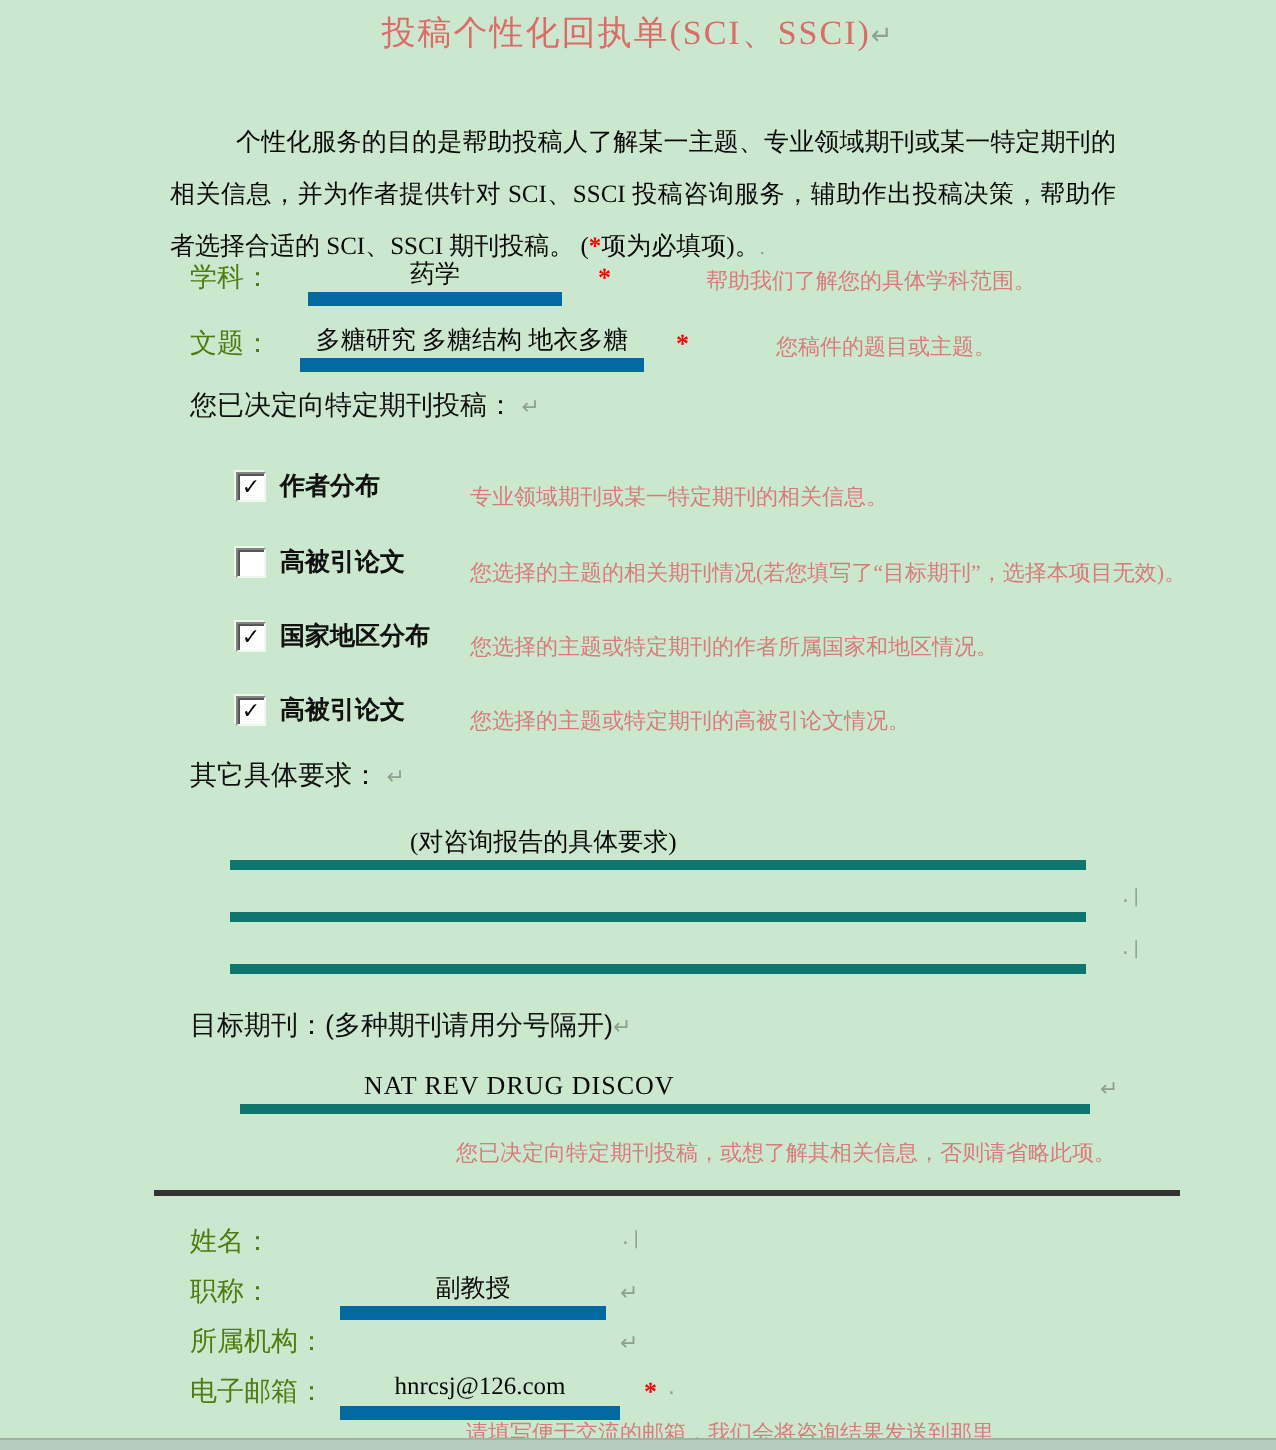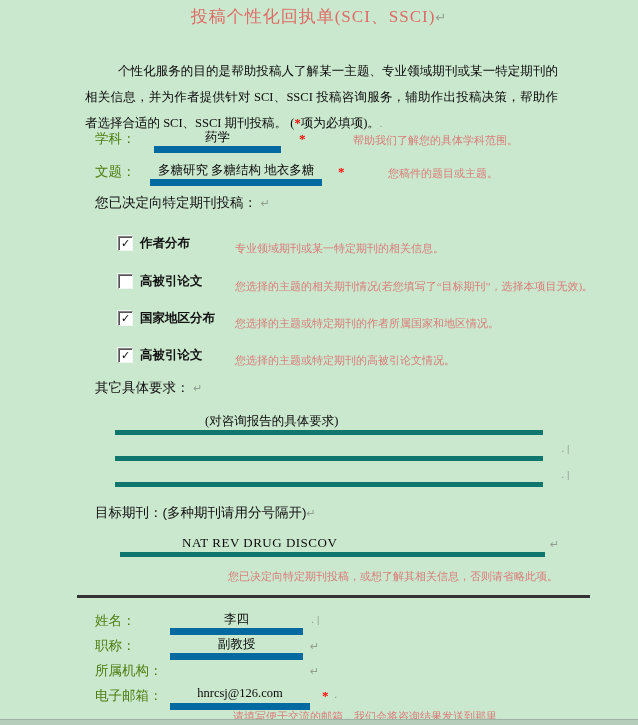--- a/index.html
+++ b/index.html
@@ -137,21 +137,20 @@
   <span>目标期刊：(多种期刊请用分号隔开)</span><span class="ret">↵</span>
 </div>
 <span class="abs uline u-journal blankline"><span class="jtext">NAT REV DRUG DISCOV</span></span>
 <span class="abs ret ret-journal">↵</span>
 <span class="abs note note-journal">您已决定向特定期刊投稿，或想了解其相关信息，否则请省略此项。</span>
 
 <div class="abs separator"></div>
 
 <div class="abs crow crow-name">
   <span class="lbl">姓名：</span>
-  <span class="uline">李四</span>
   <span class="cmark mark-end">.|</span>
 </div>
 <div class="abs crow crow-title">
   <span class="lbl">职称：</span>
   <span class="uline">副教授</span>
   <span class="cmark ret">↵</span>
 </div>
 <div class="abs crow crow-org">
   <span class="lbl">所属机构：</span>
   <span class="cmark ret">↵</span>

